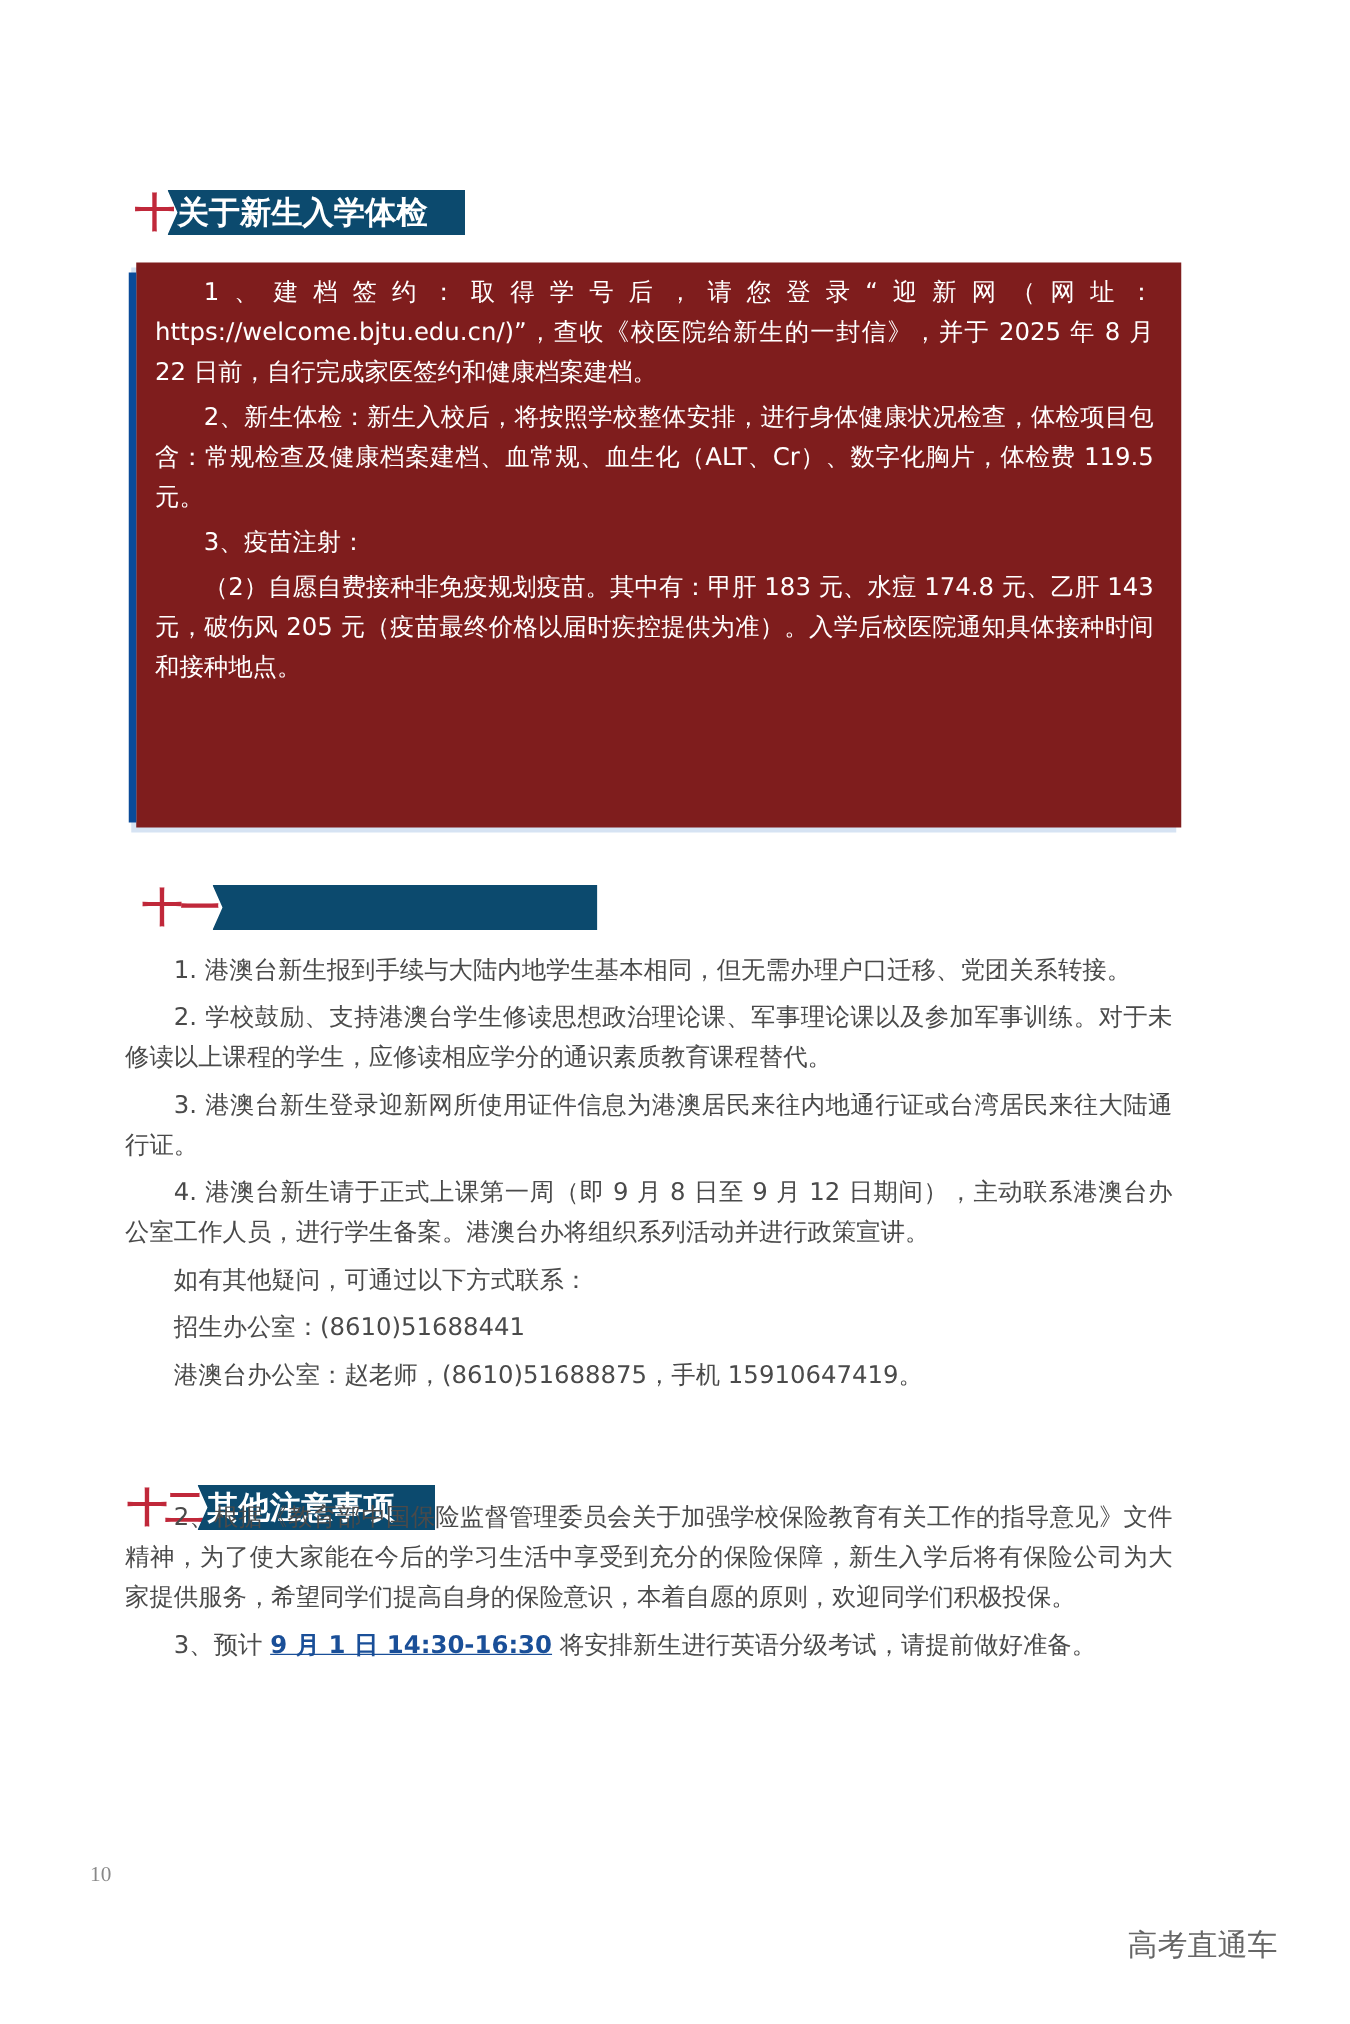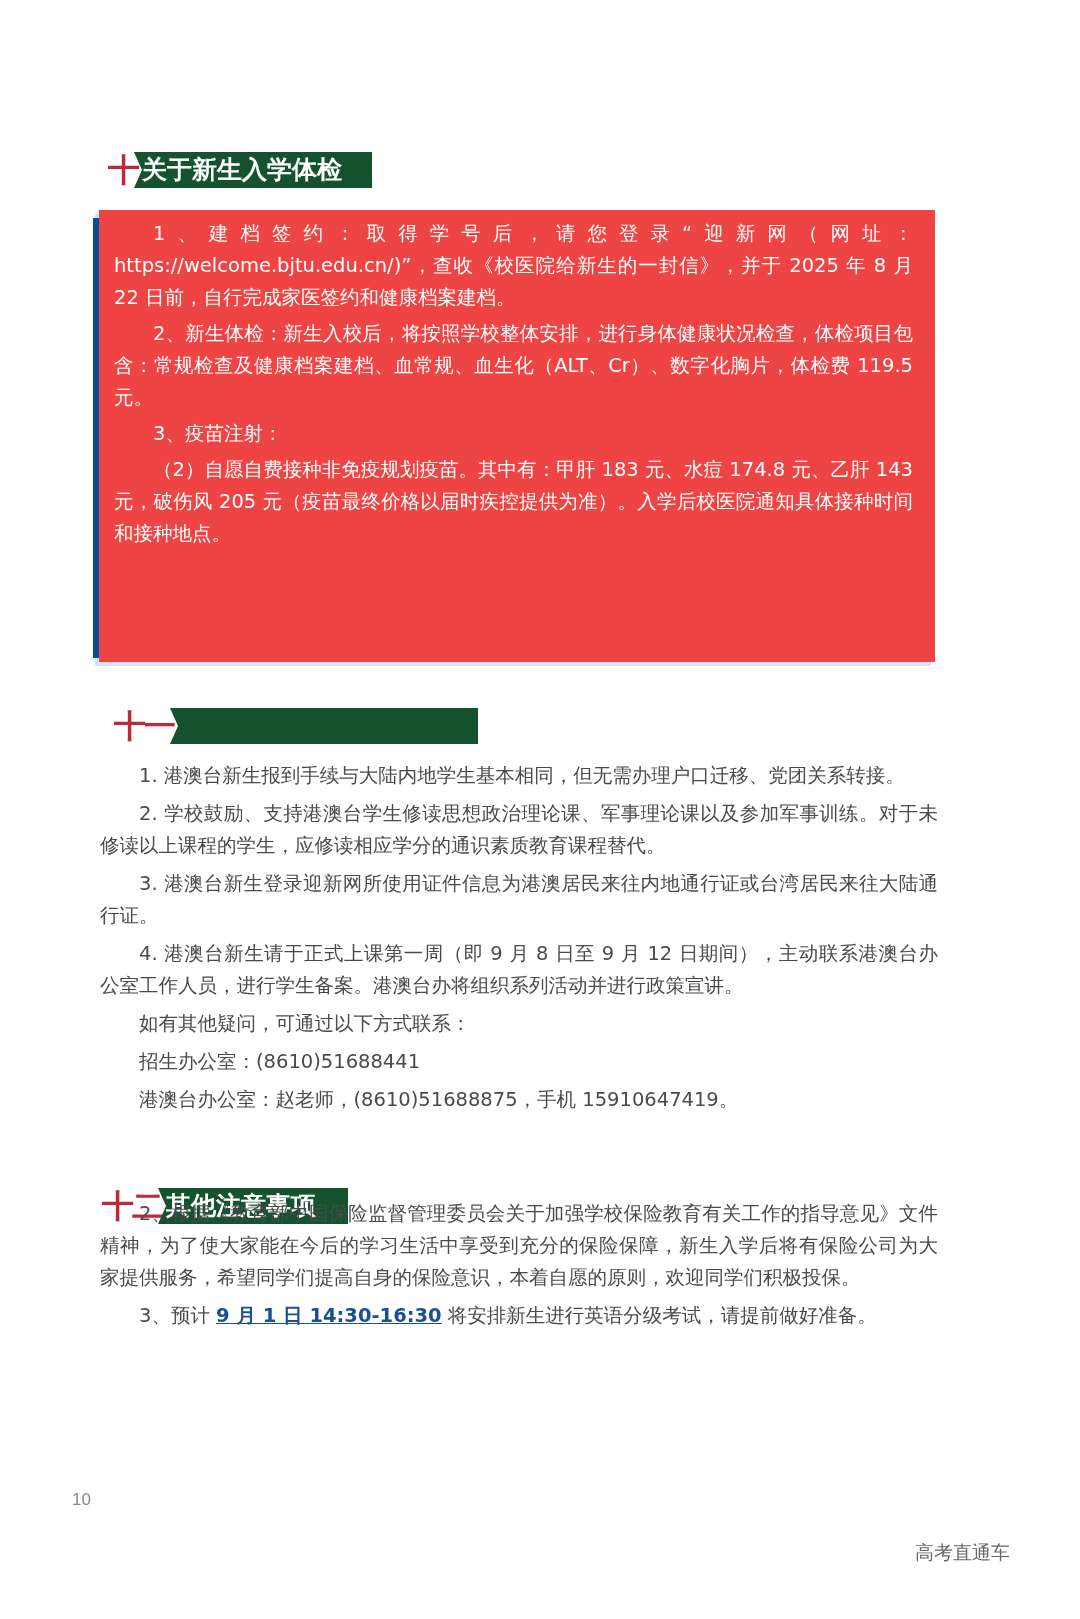--- a/index.html
+++ b/index.html
@@ -8,54 +8,54 @@
       font-family: "DejaVu Sans", "Liberation Sans", sans-serif; overflow: hidden;
     }
     .heading {
       position: absolute; height: 40px; display: flex; align-items: center;
     }
     .heading .num {
       color: #c0283a; font-size: 32px; font-weight: bold; line-height: 40px;
       letter-spacing: -2px;
     }
     .heading .banner {
-      position: relative; background: #14532d; color: #ffffff; font-weight: bold;
+      position: relative; background: #0c4a6e; color: #ffffff; font-weight: bold;
       font-size: 25px; height: 36px; line-height: 36px; padding: 0 10px 0 8px;
       clip-path: polygon(8px 0, 100% 0, 100% 100%, 0 100%, 8px 50%, 0 0);
       margin-left: -4px;
     }
     .heading .tail {
       position: absolute; right: 0; bottom: -6px; width: 0; height: 0;
       border-top: 6px solid #8a1a26; border-left: 6px solid transparent;
     }
     .bluebox {
-      position: absolute; left: 99px; top: 210px; width: 836px; height: 452px;
-      background: #ef4444; color: #ffffff;
+      position: absolute; left: 109px; top: 210px; width: 836px; height: 452px;
+      background: #7f1d1d; color: #ffffff;
       box-shadow: -4px 4px 0 #d6e3f3;
     }
     .bluebox::before {
       content: ""; position: absolute; left: -6px; top: 8px; width: 6px; height: 440px; background: #0a4b99;
     }
     .bluebox p {
       margin: 0; font-size: 19.5px; line-height: 32px; text-align: justify;
     }
     .bluebox .inner { position: absolute; left: 15px; right: 22px; top: 8px; }
     .para { text-indent: 2em; margin-bottom: 4px !important; }
     .body-text {
       position: absolute; left: 100px; width: 838px; color: #4a4a4a;
       font-size: 19.5px; line-height: 32px; text-align: justify;
     }
     .body-text p { margin: 0 0 6px 0; text-indent: 2em; }
     .hl { color: #1a4f98; font-weight: bold; text-decoration: underline; text-decoration-color: #1a4f98; }
     .page-num {
       position: absolute; left: 72px; top: 1490px; color: #888; font-size: 17px;
-      font-family: Liberation Sans, sans-serif;
+      font-family: Liberation Serif, serif;
     }
     .watermark {
-      position: absolute; right: 70px; top: 1540px; color: #666; font-size: 19px;
+      position: absolute; right: 58px; top: 1540px; color: #666; font-size: 24px;
     }
   </style>
 </head>
 <body>
 
 <div class="heading" style="left:108px; top:150px;">
   <span class="num">十</span>
   <span class="banner" style="width:220px;">
     <span>关于新生入学体检</span>
     <span class="tail"></span>

